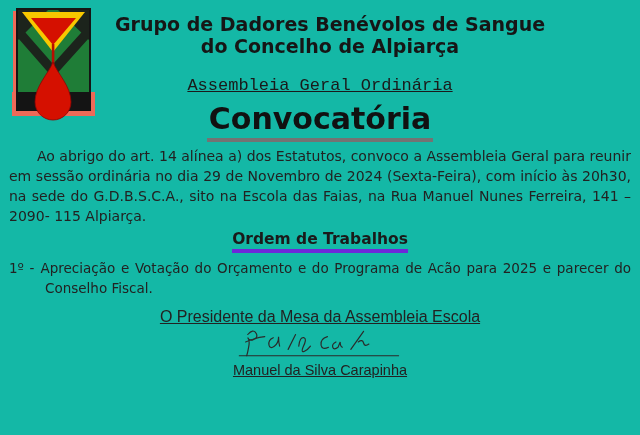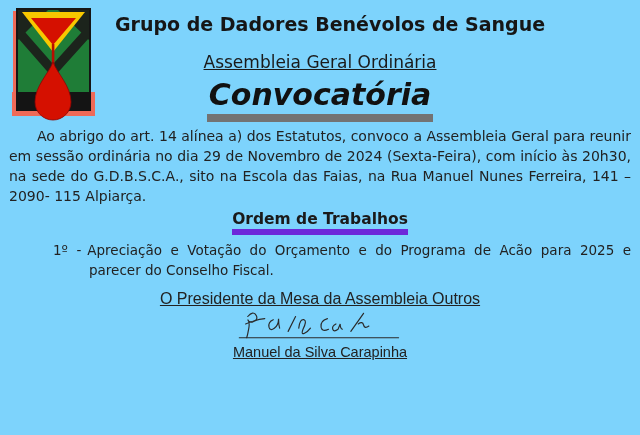--- a/index.html
+++ b/index.html
@@ -1,19 +1,19 @@
 <!DOCTYPE html>
 <html><head>
 <meta charset="utf-8">
 <style>
   html,body{margin:0;padding:0;background:#fff;}
   .page{
     position:relative;
     width:640px;height:435px;
-    background:#7dd3fc;
+    background:#14b8a6;
     box-sizing:border-box;
     padding:0 9px;
     overflow:hidden;
     font-family:"DejaVu Sans", sans-serif;
     color:#1a1a1a;
   }
   .logo{
     position:absolute;left:10px;top:6px;width:86px;height:122px;
   }
   .org-title{
@@ -25,66 +25,64 @@
     font-size:19px;
     line-height:22px;
     color:#161616;
   }
   .subtitle{
     margin-top:17px;
     text-align:center;
     font-size:17px;
     line-height:20px;
   }
-  .subtitle span{text-decoration:underline;}
+  .subtitle span{text-decoration:underline;font-family:Liberation Mono, monospace;}
   .doc-title{
     margin:5px 0 0 0;
     text-align:center;
     font-size:30px;
     line-height:36px;
     font-weight:bold;
     color:#111;
   }
   .doc-title span{
     display:inline-block;
-    border-bottom:8px solid #737373;
+    border-bottom:4px solid #737373;
     padding:0 2px 1px 2px;
-    font-style:italic;
   }
   .body-para{
     margin:0;
     font-size:14px;
     line-height:20px;
     text-align:justify;
     text-indent:28px;
     color:#222;
   }
   .body-para.first{margin-top:4px;}
   .agenda-heading{
     margin-top:4px;
     text-align:center;
     font-size:15.5px;
     line-height:19px;
     font-weight:bold;
   }
   .agenda-heading span{
     display:inline-block;
-    border-bottom:6px solid #6d28d9;
+    border-bottom:4px solid #6d28d9;
     padding-bottom:0px;
   }
   .agenda-list{
     margin-top:5px;
     font-size:13.5px;
     line-height:20px;
     color:#222;
   }
   .agenda-item{
     padding-left:36px;
     text-indent:-36px;
-    margin-left:44px;
   }
   .agenda-item.justified{text-align:justify;}
   .agenda-item .marker{margin-right:6px;}
   .footer-role{
     margin-top:9px;
     text-align:center;
     font-family:"Liberation Sans", sans-serif;
     font-size:16px;
     line-height:19px;
     color:#222;
@@ -131,20 +129,21 @@
       <rect x="2" y="86" width="83" height="24" fill="#ee6a58"></rect>
 
       <rect x="6" y="86" width="75" height="19" fill="#141414"></rect>
 
       <path d="M43,56 C47,67 61,80 61,96 A18,18 0 1 1 25,96 C25,80 39,67 43,56 Z" fill="#d51000" stroke="#8a0505" stroke-width="0.8"></path>
     </svg>
   </div>
 
   <header class="org-title">
     <div>Grupo de Dadores Benévolos de Sangue</div>
+    <div>do Concelho de Alpiarça</div>
   </header>
 
   <div class="subtitle">
     <span>Assembleia Geral Ordinária</span>
   </div>
 
   <h1 class="doc-title">
     <span>Convocatória</span>
   </h1>
 
@@ -154,21 +153,21 @@
     <span>Ordem de Trabalhos</span>
   </div>
 
   <div class="agenda-list">
     <div class="agenda-item justified">
       <span class="marker">1º -</span><span>Apreciação e Votação do Orçamento e do Programa de Acão para 2025 e parecer do Conselho Fiscal.</span>
     </div>
   </div>
 
   <div class="footer-role">
-    <span>O Presidente da Mesa da Assembleia Outros</span>
+    <span>O Presidente da Mesa da Assembleia Escola</span>
   </div>
 
   <div class="signature-wrap">
     <svg width="170" height="32" viewBox="0 0 160 30" xmlns="http://www.w3.org/2000/svg">
       <g stroke="#2a2a2a" stroke-width="1.1" fill="none" stroke-linecap="round">
         <path d="M12,7 q5,-6 8,-1 q2,4 -3,6 q-4,1 -5,-2 q2,2 1,8 t-2,9"></path>
         <path d="M10,14 q9,-4 18,-5"></path>
         <path d="M36,10 q-5,2 -4,7 q1,4 5,1 q4,-3 4,-9 q0,6 1,9"></path>
         <path d="M50,21 l7,-14"></path>
         <path d="M60,18 q1,-9 5,-8 q3,1 -1,9 q-2,5 1,4 q4,-2 6,-5"></path>

